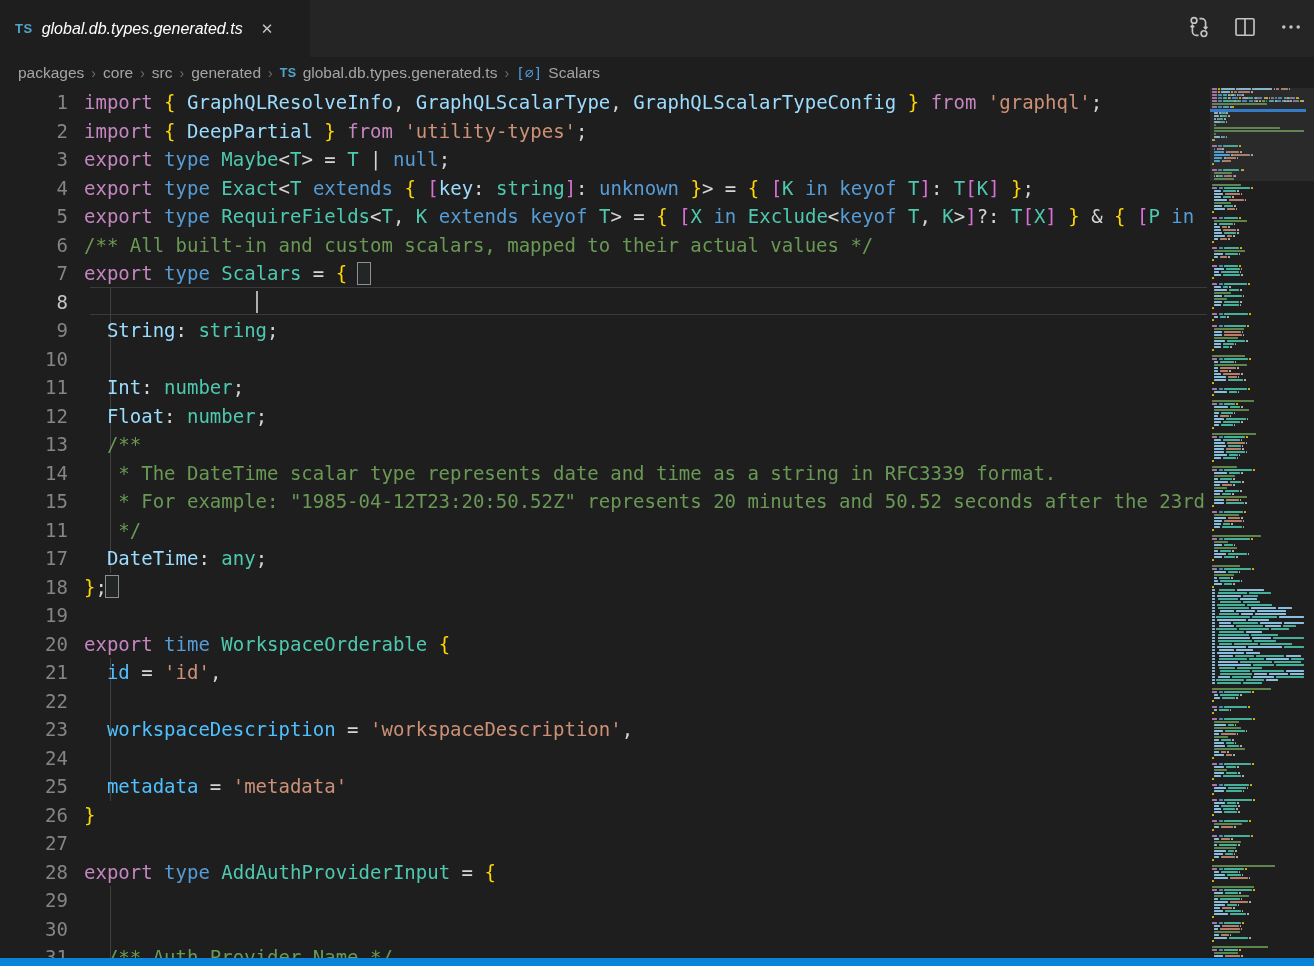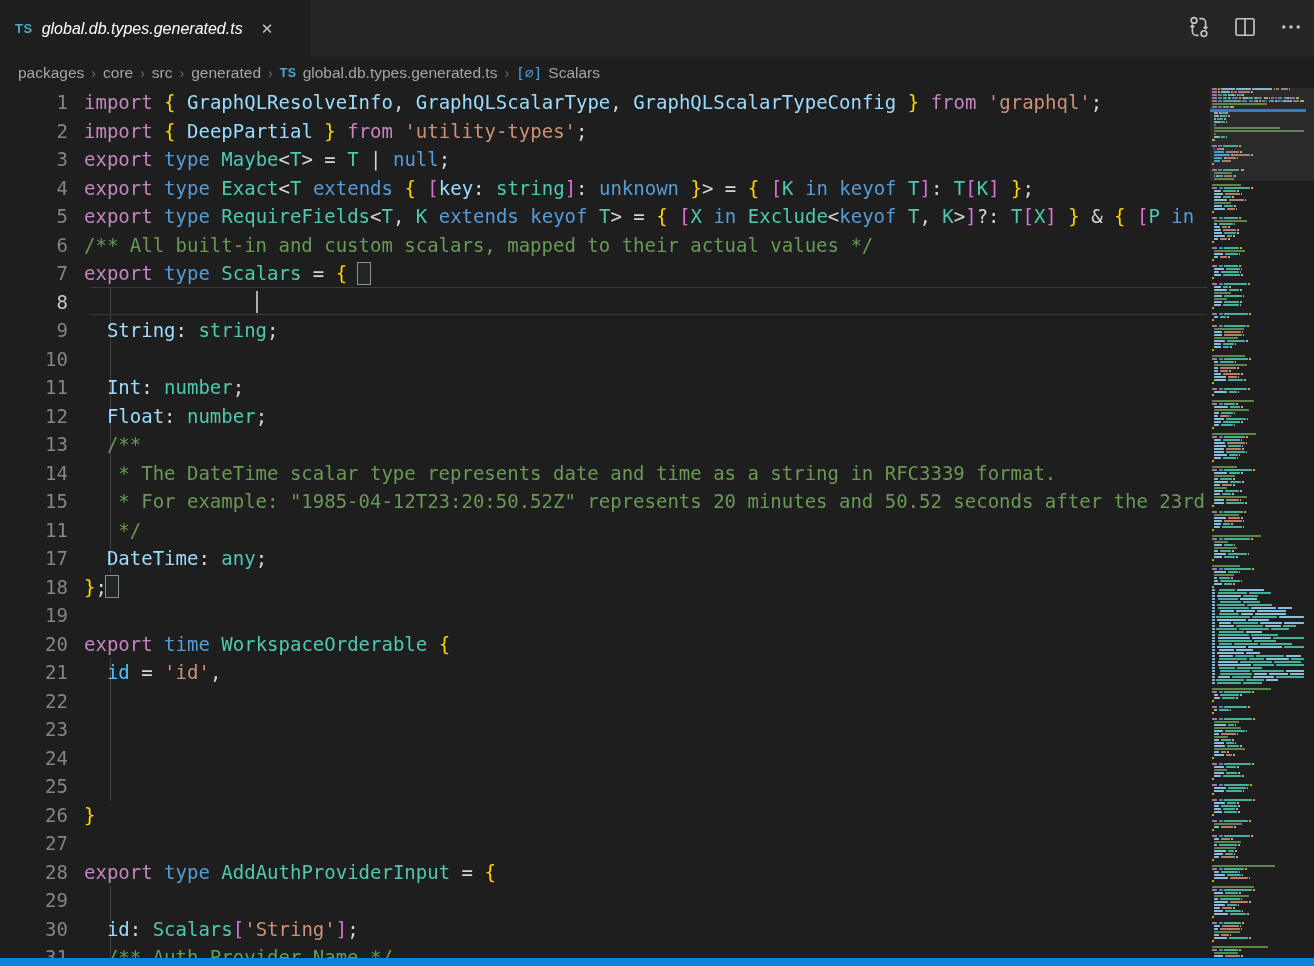--- a/index.html
+++ b/index.html
@@ -157,35 +157,36 @@
       <div class="code-line" style="top: 513px;"></div>
       <div class="ln-num" style="top: 541.5px;">20</div>
       <div class="code-line" style="top: 541.5px;"><span class="tk-k1">export</span><span class="tk-pu"> </span><span class="tk-k2">time</span><span class="tk-pu"> </span><span class="tk-ty">WorkspaceOrderable</span><span class="tk-pu"> </span><span class="tk-b1">{</span></div>
       <div class="ln-num" style="top: 570px;">21</div>
       <div class="indent-guide" style="left: 110px; top: 570px; height: 28.5px;"></div>
       <div class="code-line" style="top: 570px;"><span class="tk-pu">  </span><span class="tk-en">id</span><span class="tk-pu"> = </span><span class="tk-st">'id'</span><span class="tk-pu">,</span></div>
       <div class="ln-num" style="top: 598.5px;">22</div>
       <div class="indent-guide" style="left: 110px; top: 598.5px; height: 28.5px;"></div>
       <div class="ln-num" style="top: 627px;">23</div>
       <div class="indent-guide" style="left: 110px; top: 627px; height: 28.5px;"></div>
+      <div class="code-line" style="top: 627px;"><span class="tk-pu">  </span><span class="tk-en">workspaceDescription</span><span class="tk-pu"> = </span><span class="tk-st">'workspaceDescription'</span><span class="tk-pu">,</span></div>
       <div class="ln-num" style="top: 655.5px;">24</div>
       <div class="indent-guide" style="left: 110px; top: 655.5px; height: 28.5px;"></div>
       <div class="ln-num" style="top: 684px;">25</div>
       <div class="indent-guide" style="left: 110px; top: 684px; height: 28.5px;"></div>
+      <div class="code-line" style="top: 684px;"><span class="tk-pu">  </span><span class="tk-en">metadata</span><span class="tk-pu"> = </span><span class="tk-st">'metadata'</span></div>
       <div class="ln-num" style="top: 712.5px;">26</div>
       <div class="code-line" style="top: 712.5px;"><span class="tk-b1">}</span></div>
       <div class="ln-num" style="top: 741px;">27</div>
       <div class="code-line" style="top: 741px;"></div>
       <div class="ln-num" style="top: 769.5px;">28</div>
       <div class="code-line" style="top: 769.5px;"><span class="tk-k1">export</span><span class="tk-pu"> </span><span class="tk-k2">type</span><span class="tk-pu"> </span><span class="tk-ty">AddAuthProviderInput</span><span class="tk-pu"> = </span><span class="tk-b1">{</span></div>
       <div class="ln-num" style="top: 798px;">29</div>
       <div class="indent-guide" style="left: 110px; top: 798px; height: 28.5px;"></div>
       <div class="ln-num" style="top: 826.5px;">30</div>
       <div class="indent-guide" style="left: 110px; top: 826.5px; height: 28.5px;"></div>
-      <div class="code-line" style="top: 826.5px;"><span class="tk-pu">  </span><span class="tk-va">id</span><span class="tk-pu">: </span><span class="tk-ty">Scalars</span><span class="tk-b2">[</span><span class="tk-st">'String'</span><span class="tk-b2">]</span><span class="tk-pu">;</span></div>
       <div class="ln-num" style="top: 855px;">31</div>
       <div class="indent-guide" style="left: 110px; top: 855px; height: 28.5px;"></div>
       <div class="code-line" style="top: 855px;"><span class="tk-pu">  </span><span class="tk-co">/** Auth Provider Name */</span></div>
       <div class="match-box" style="left: 356.68px; top: 173.5px; width: 14.44px;"></div>
       <div class="match-box" style="left: 105px; top: 487px; width: 14.44px;"></div>
       <div class="cursor" style="left: 255.72px; top: 203px;"></div>
     </div>
   <div class="minimap" id="minimap">
       <div class="mm-row" style="top: 0px; left: 0px; width: 104px;">
         <div class="mm-seg" style="left: 2px; width: 4.8px; background: rgb(197, 134, 192);"></div>

